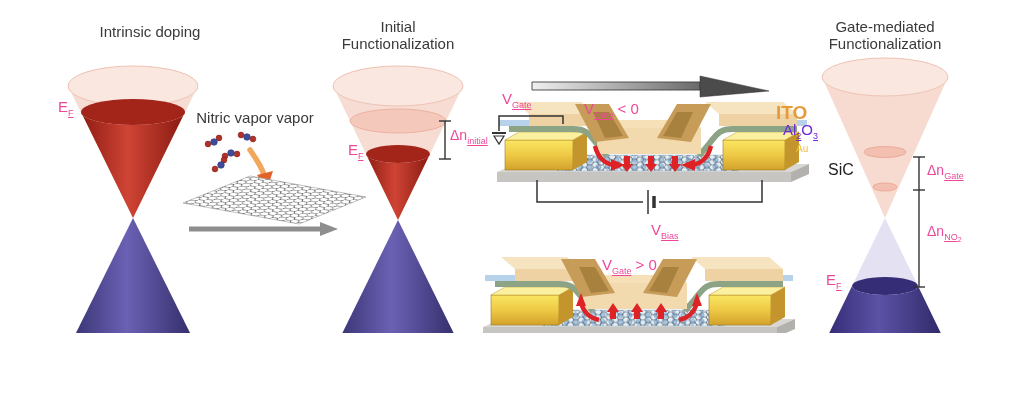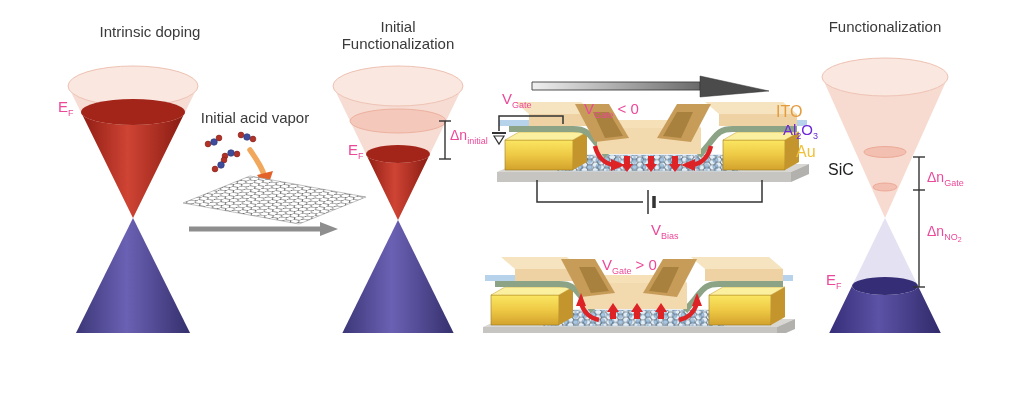--- a/index.html
+++ b/index.html
@@ -1,29 +1,29 @@
 <!DOCTYPE html>
 <html><head>
 <meta charset="utf-8">
 <style>
   html,body{margin:0;padding:0;background:#fff;}
   .fig{position:relative;width:1024px;height:333px;background:#fff;overflow:hidden;
        font-family:"Liberation Sans", sans-serif;}
   .fig svg{position:absolute;left:0;top:0;}
   .lbl{position:absolute;white-space:nowrap;color:#ec4899;font-size:14px;line-height:1.1;}
   .title{font-size:15px;color:#3a3a3a;text-align:center;line-height:17px;font-weight:500;}
-  .sub{font-size:9px;vertical-align:-4px;}
+  .sub{font-size:9px;vertical-align:-4px;text-decoration:underline;}
   .sub2{font-size:7px;vertical-align:-6px;}
   .efm{font-size:15px;}
   .dnm{font-size:14px;text-align:right;}
   .vm{font-size:15px;}
   .rel{font-size:15px;margin-left:4px;}
-  .lbl-ito{color:#e59b3c;font-size:16px;font-weight:400;}
+  .lbl-ito{color:#e59b3c;font-size:19px;font-weight:700;}
   .lbl-al2o3{color:#6d28d9;font-size:15px;font-weight:500;}
-  .lbl-au{color:#eec139;font-size:16px;font-weight:500;}
+  .lbl-au{color:#eec139;font-size:10px;font-weight:500;}
   .lbl-sic{color:#1d1d1d;font-size:16px;font-weight:500;}
 </style>
 </head>
 <body>
 
 <div class="fig">
 
 <svg width="1024" height="407" viewBox="0 0 1024 407">
   <defs>
     <linearGradient id="redGrad" x1="0" y1="0" x2="1" y2="0">
@@ -243,40 +243,41 @@
 </svg>
 
 <div class="lbl title" style="left:70px;top:23px;width:160px;">
   <span>Intrinsic doping</span>
 </div>
 <div class="lbl title" style="left:318px;top:18px;width:160px;">
   <div>Initial</div>
   <div>Functionalization</div>
 </div>
 <div class="lbl title" style="left:805px;top:18px;width:160px;">
+  <div>Gate-mediated</div>
   <div>Functionalization</div>
 </div>
 <div class="lbl title" style="left:194px;top:109px;width:122px;">
-  <span>Initial acid vapor</span>
+  <span>Nitric vapor vapor</span>
 </div>
 
 <div class="lbl" style="left:58px;top:99px;">
   <span class="efm">E</span><span class="sub">F</span>
 </div>
 <div class="lbl" style="left:348px;top:142px;">
   <span class="efm">E</span><span class="sub">F</span>
 </div>
 <div class="lbl" style="left:826px;top:272px;">
   <span class="efm">E</span><span class="sub">F</span>
 </div>
 
 <div class="lbl" style="left:450px;top:128px;">
   <span class="dnm">Δn</span><span class="sub">initial</span>
 </div>
-<div class="lbl" style="left:927px;top:170px;">
+<div class="lbl" style="left:927px;top:163px;">
   <span class="dnm">Δn</span><span class="sub">Gate</span>
 </div>
 <div class="lbl" style="left:927px;top:224px;">
   <span class="dnm">Δn</span><span class="sub">NO</span><span class="sub2">2</span>
 </div>
 
 <div class="lbl" style="left:502px;top:91px;">
   <span class="vm">V</span><span class="sub">Gate</span>
 </div>
 <div class="lbl" style="left:584px;top:101px;">

